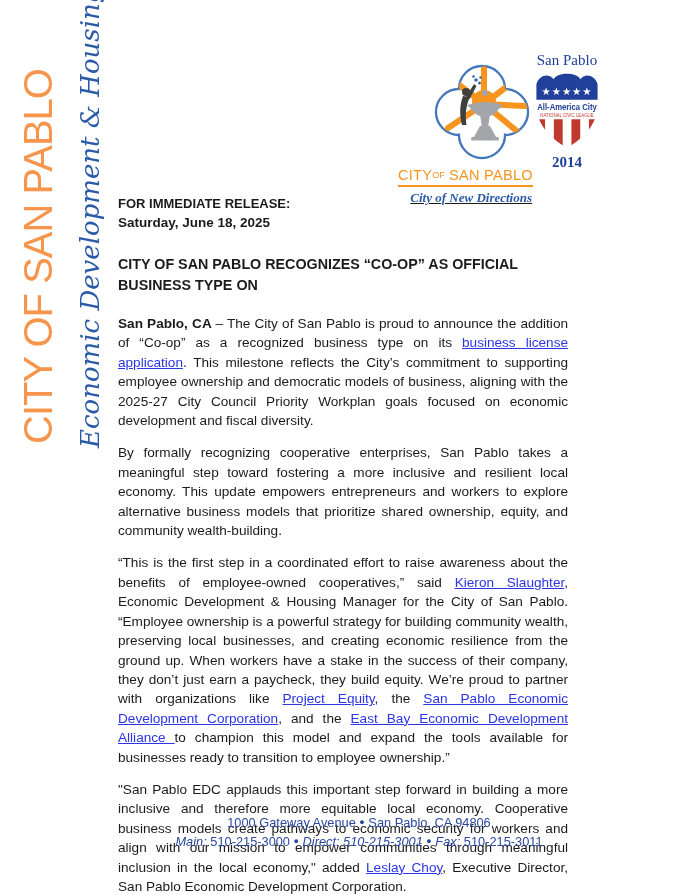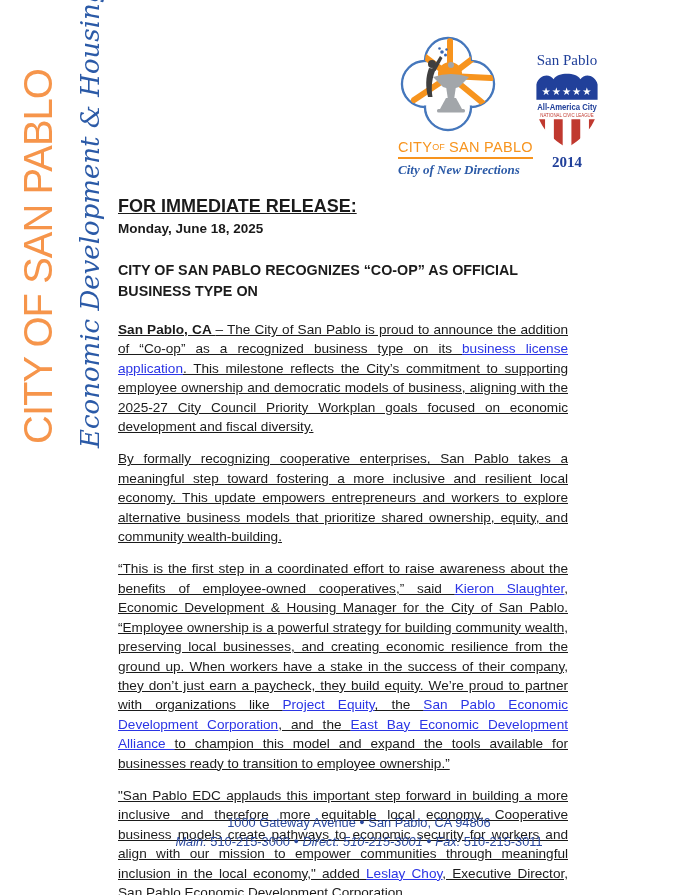--- a/index.html
+++ b/index.html
@@ -9,40 +9,40 @@
   
   .v-orange{position:absolute;left:12px;top:444px;width:402px;height:52px;line-height:52px;
             transform:rotate(-90deg);transform-origin:0 0;white-space:nowrap;
             font-size:40px;letter-spacing:-1px;color:#F6954B;}
   .v-blue{position:absolute;left:66px;top:448px;width:404px;height:48px;line-height:48px;
           transform:rotate(-90deg);transform-origin:0 0;white-space:nowrap;
           font-family:"DejaVu Serif","Liberation Serif",serif;font-style:italic;
           font-size:26px;color:#2B5AA7;}
 
   
-  .city-logo{position:absolute;left:398px;top:34px;width:134px;text-align:left;}
+  .city-logo{position:absolute;left:398px;top:62px;width:134px;text-align:right;text-decoration:underline;}
   .city-logo-name{display:inline-block;color:#F7941E;font-size:14.5px;letter-spacing:.3px;
                   white-space:nowrap;border-bottom:2px solid #F7941E;padding-bottom:2px;}
   .city-logo-name .of{font-size:9px;vertical-align:2px;letter-spacing:0;}
   .city-logo-tagline{color:#2B5AA7;font-family:"Liberation Serif",serif;font-style:italic;
                      font-weight:bold;font-size:13px;margin-top:3px;white-space:nowrap;}
 
   
   .aac-logo{position:absolute;left:524px;top:52px;width:86px;text-align:center;}
   .aac-city{font-family:"Liberation Serif",serif;color:#21409A;font-size:15px;line-height:17px;}
   .aac-year{font-family:"Liberation Serif",serif;color:#21409A;font-weight:bold;font-size:15px;
             margin-top:1px;}
 
   
   .content{position:absolute;left:118px;top:196px;width:462px;}
-  .release{font-weight:bold;font-size:18px;text-decoration:underline;}
+  .release{font-weight:bold;font-size:13px;}
   .date{font-weight:bold;font-size:13.5px;margin-top:4px;}
   .title{font-weight:bold;font-size:14.3px;line-height:21px;text-align:left;margin-top:24px;}
   .article{margin-top:18px;}
-  .para{font-size:13.6px;line-height:19.4px;text-align:justify;margin:0 12px 13px 0;text-decoration:underline;}
+  .para{font-size:13.6px;line-height:19.4px;text-align:justify;margin:0 12px 13px 0;}
   .para a{color:#2B35E5;text-decoration:underline;}
   .seg-bold{font-weight:bold;}
   .seg-italic{font-style:italic;}
   .seg-bullet{font-size:9px;vertical-align:2px;}
 
   
   .footer{position:absolute;left:124px;top:813px;width:470px;text-align:center;
           color:#2A489E;font-size:12.8px;line-height:18px;}
   .footer .website{cursor:pointer;}
 </style>
@@ -141,21 +141,21 @@
             <rect x="54.4" y="49" width="8.6" height="29"></rect>
           </g>
         </g>
       </svg>
     </span>
     <div class="aac-year">2014</div>
   </div>
 
   <div class="content">
     <div class="release">FOR IMMEDIATE RELEASE:</div>
-    <div class="date">Monday, June 18, 2025</div>
+    <div class="date">Saturday, June 18, 2025</div>
     <div class="title">
       <div>CITY OF SAN PABLO RECOGNIZES “CO-OP” AS OFFICIAL BUSINESS TYPE ON</div>
     </div>
     <div class="article">
       <p class="para"><span class="seg-bold">San Pablo, CA </span><span>– The City of San Pablo is proud to announce the addition of “Co-op” as a recognized business type on its </span><a href="#">business license application</a><span>. This milestone reflects the City’s commitment to supporting employee ownership and democratic models of business, aligning with the 2025-27 City Council Priority Workplan goals focused on economic development and fiscal diversity.</span></p>
       <p class="para"><span>By formally recognizing cooperative enterprises, San Pablo takes a meaningful step toward fostering a more inclusive and resilient local economy. This update empowers entrepreneurs and workers to explore alternative business models that prioritize shared ownership, equity, and community wealth-building.</span></p>
       <p class="para"><span>“This is the first step in a coordinated effort to raise awareness about the benefits of employee-owned cooperatives,” said </span><a href="#">Kieron Slaughter</a><span>, Economic Development &amp; Housing Manager for the City of San Pablo. “Employee ownership is a powerful strategy for building community wealth, preserving local businesses, and creating economic resilience from the ground up. When workers have a stake in the success of their company, they don’t just earn a paycheck, they build equity. We’re proud to partner with organizations like </span><a href="#">Project Equity</a><span>, the </span><a href="#">San Pablo Economic Development Corporation</a><span>, and the </span><a href="#">East Bay Economic Development Alliance </a><span>to champion this model and expand the tools available for businesses ready to transition to employee ownership.”</span></p>
       <p class="para"><span>"San Pablo EDC applauds this important step forward in building a more inclusive and therefore more equitable local economy. Cooperative business models create pathways to economic security for workers and align with our mission to empower communities through meaningful inclusion in the local economy," added </span><a href="#">Leslay Choy</a><span>, Executive Director, San Pablo Economic Development Corporation.</span></p>
 
     </div>

